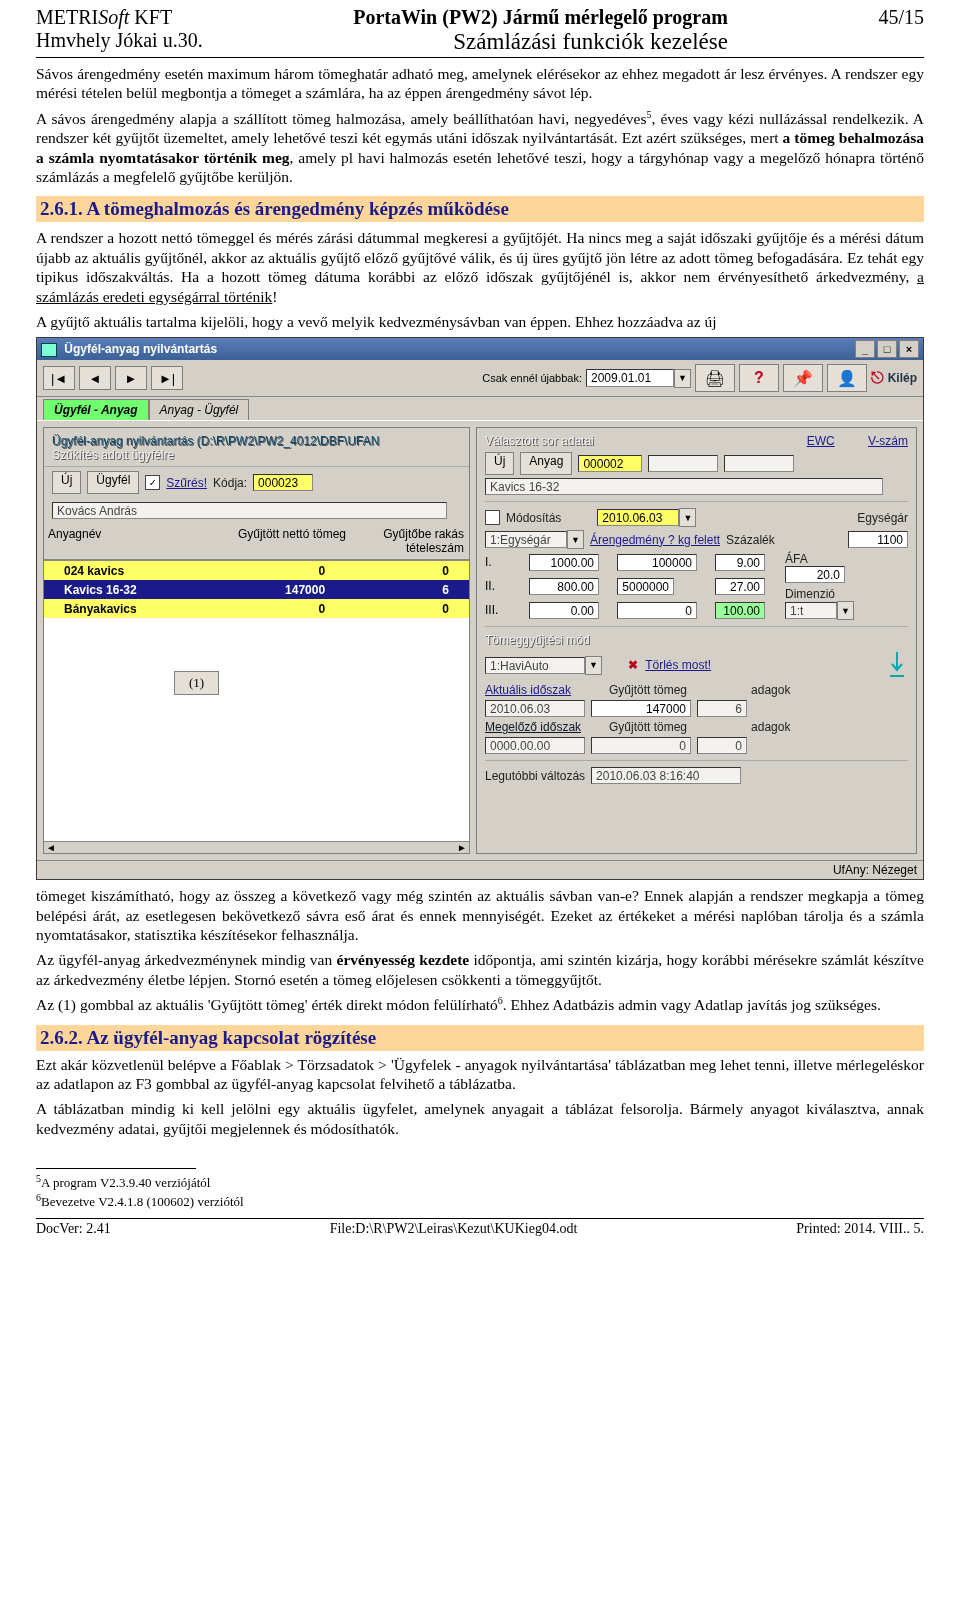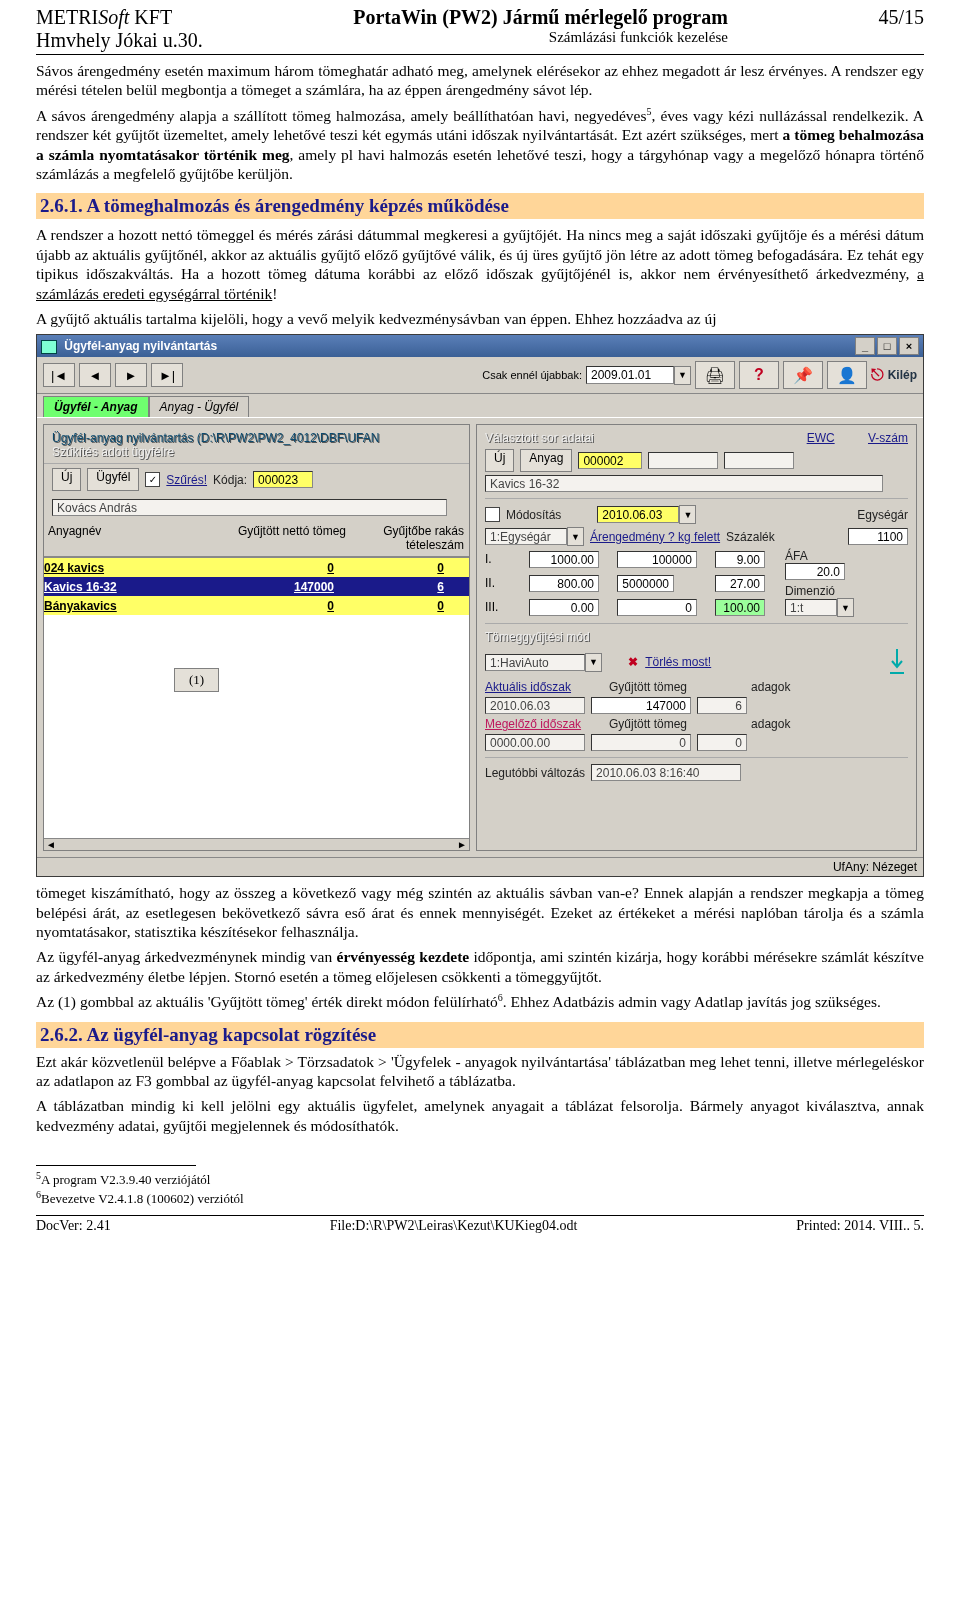--- a/index.html
+++ b/index.html
@@ -17,21 +17,21 @@
     display: flex;
     justify-content: space-between;
     align-items: flex-start;
     border-bottom: 1px solid #000;
     padding-bottom: 2px;
     margin-bottom: 6px;
   }
   .hdr .left, .hdr .right { font-size: 20px; }
   .hdr .center { text-align: right; }
   .hdr .center .title { font-size: 20px; font-weight: bold; }
-  .hdr .center .sub { font-size: 15px; }
+  .hdr .center .sub { font-size: 23px; }
   .hdr .left .co { font-size: 20px; }
   .hdr .left .co .soft { font-style: italic; }
   .para { text-align: justify; margin: 6px 0; line-height: 1.25; }
   .h2 {
     background: #ffd699;
     color: #1a1a8a;
     font-size: 19px;
     font-weight: bold;
     padding: 2px 4px;
     margin: 10px 0 4px 0;
@@ -129,21 +129,21 @@
   .lp-top { padding: 6px 8px 4px 8px; border-bottom:1px solid #aaa; }
   .lp-row2 { display:flex; align-items:center; gap:6px; padding: 4px 8px; }
   .lp-name { padding: 4px 8px; }
   .tbl-head { display:flex; background:#d4d0c8; font-size:12px; border-bottom:1px solid #888; }
   .tbl-head > div { padding: 4px 4px; }
   .col1 { width: 170px; }
   .col2 { width: 120px; text-align: right; padding-right: 14px; }
   .col3 { width: 110px; text-align: right; padding-right: 14px; }
   .rows { background: #fff; height: 280px; position: relative; border-top:1px solid #888; }
   .trow { display:flex; font-size:12px; height: 19px; align-items:center; }
-  .trow > div { padding: 0 0; text-decoration: underline; }
+  .trow > div { padding: 0 20px; }
   .trow.y { background: #ffff66; font-weight:bold; }
   .trow.sel { background: #1a1a8a; color: #fff; font-weight:bold; }
   .overlay-btn {
     position:absolute; left: 130px; top: 110px;
     border:1px solid #808080; background:#e4e0d8; padding:3px 14px; font-size:13px;
     font-family: "Times New Roman", serif;
   }
   .scrollx { display:flex; justify-content:space-between; border-top:1px solid #888; background:#d4d0c8; padding:0 2px; font-size:10px; }
 
   .rp-title { font-size:12px; margin-bottom:4px; display:flex; justify-content:space-between; }
@@ -359,21 +359,21 @@
           <span class="lblsm u" style="color:#1a1a8a;width:110px">Aktuális időszak</span>
           <span class="lblsm">Gyűjtött tömeg</span>
           <span class="lblsm" style="margin-left:50px">adagok</span>
         </div>
         <div class="fieldrow">
           <span class="inp ro" style="width:100px">2010.06.03</span>
           <span class="inp" style="width:100px;text-align:right">147000</span>
           <span class="inp ro" style="width:50px;text-align:right">6</span>
         </div>
         <div class="fieldrow" style="gap:14px">
-          <span class="lblsm u" style="color:#be185d;width:110px">Megelőző időszak</span>
+          <span class="lblsm u" style="color:#0f172a;width:110px">Megelőző időszak</span>
           <span class="lblsm">Gyűjtött tömeg</span>
           <span class="lblsm" style="margin-left:50px">adagok</span>
         </div>
         <div class="fieldrow">
           <span class="inp ro" style="width:100px">0000.00.00</span>
           <span class="inp ro" style="width:100px;text-align:right">0</span>
           <span class="inp ro" style="width:50px;text-align:right">0</span>
         </div>
         <div class="sep"></div>
         <div class="fieldrow">

